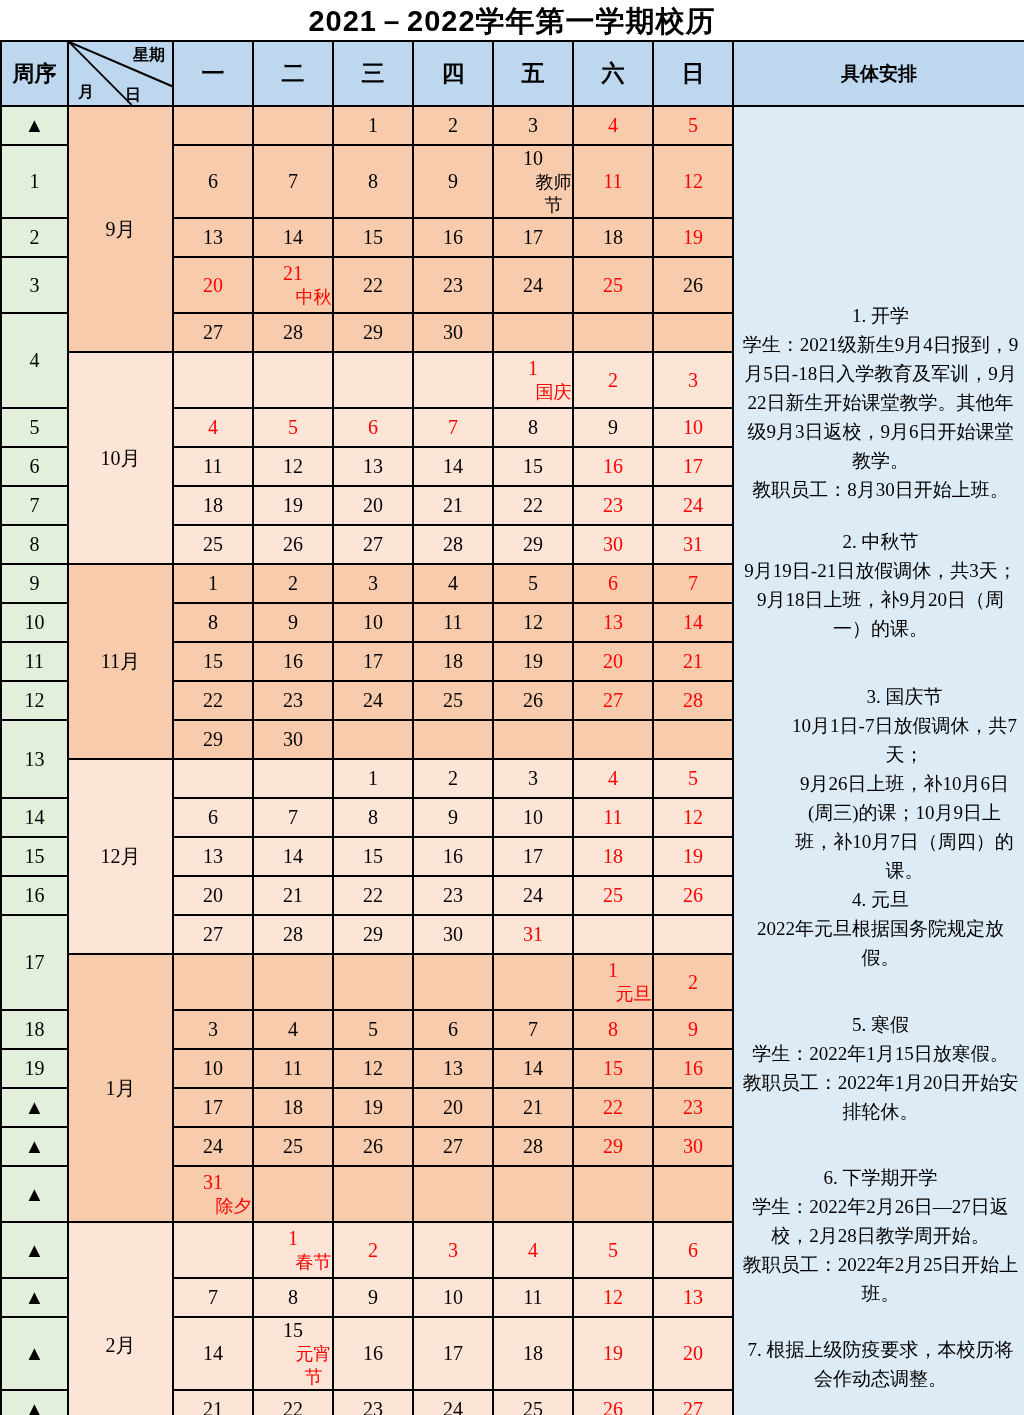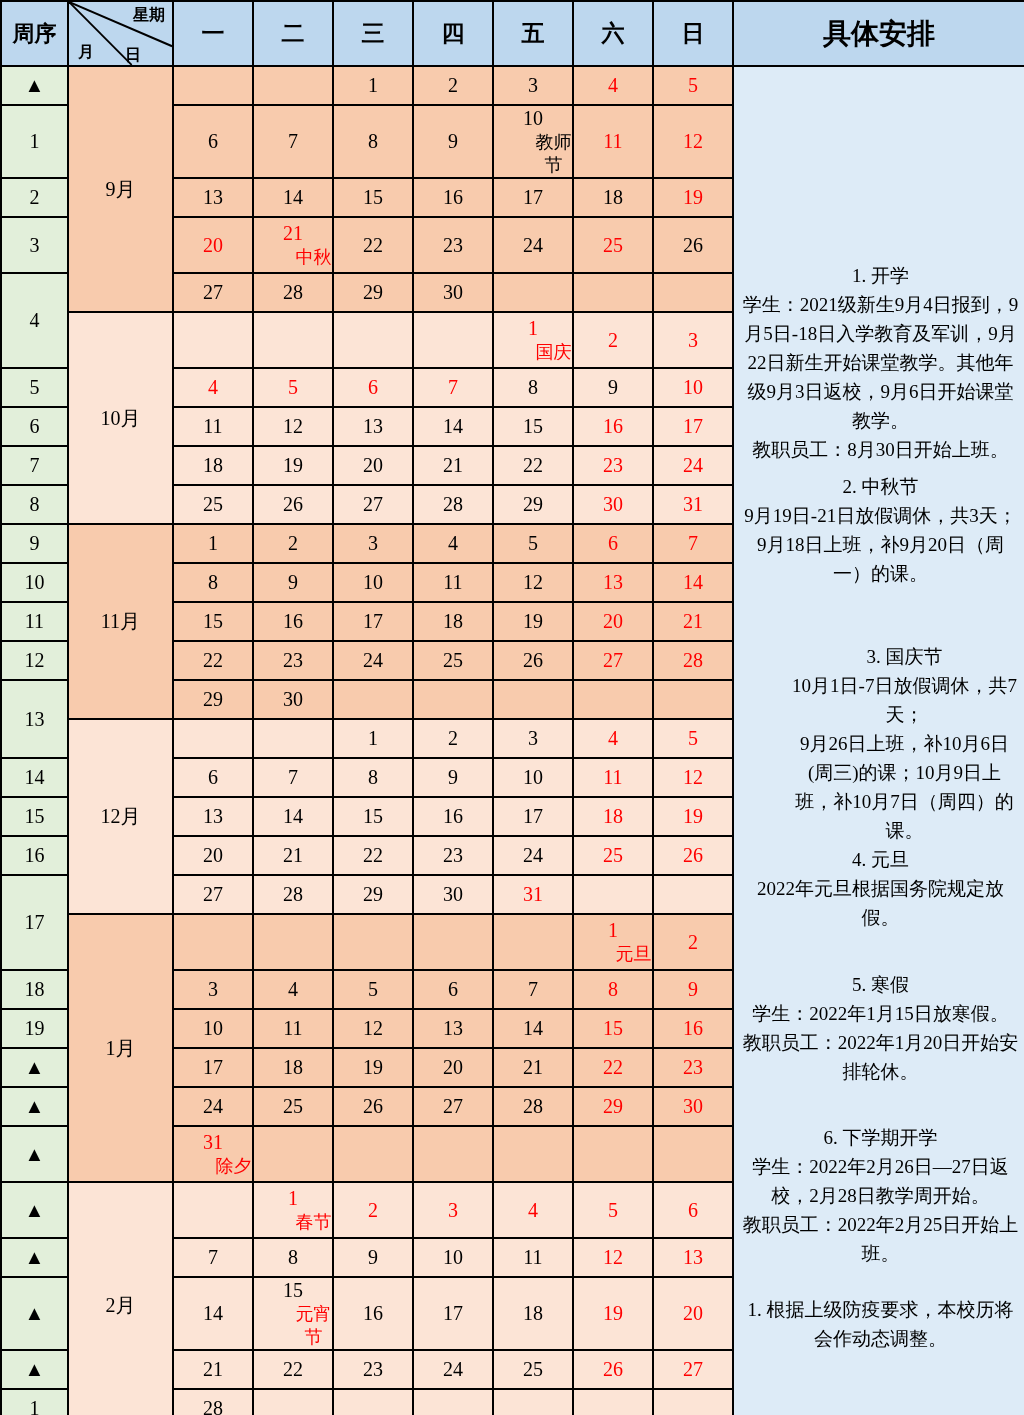--- a/index.html
+++ b/index.html
@@ -6,21 +6,21 @@
   body{width:1024px;height:1415px;font-family:"Liberation Serif","DejaVu Serif",serif;color:#000;}
   .page{width:1024px;}
   .title{height:40px;line-height:42px;text-align:center;font-family:"Liberation Sans","DejaVu Sans",sans-serif;
          font-weight:bold;font-size:29px;letter-spacing:1px;}
   table.cal{border-collapse:collapse;table-layout:fixed;width:1024px;}
   table.cal td,table.cal th{border:2px solid #000;padding:0;text-align:center;vertical-align:middle;overflow:hidden;}
   thead tr{height:65px;}
   th{background:#BDD7EE;font-family:"Liberation Sans","DejaVu Sans",sans-serif;font-weight:bold;}
   th.day-head{font-size:23px;}
   th.week-head{font-size:22px;}
-  th.notes-head{font-size:28px;}
+  th.notes-head{font-size:19px;}
   th.corner{position:relative;padding:0;}
   .corner-svg{position:absolute;left:0;top:0;width:100%;height:100%;}
   .corner-lab{position:absolute;font-size:16px;font-weight:bold;line-height:1;}
   .lab-week{top:5px;right:7px;}
   .lab-month{left:9px;bottom:5px;}
   .lab-day{left:56px;bottom:2px;}
   tr.std{height:39px;}
   tr.tall{height:56px;}
   td.week-cell{background:#E2EFDA;font-size:20px;}
   td.week-cell.tri{font-size:20px;}
@@ -28,27 +28,28 @@
   .dark{background:#F8CBAD;}
   .light{background:#FCE4D6;}
   td.day-cell{font-size:20px;}
   td.day-cell .num{display:block;line-height:25px;}
   td.day-cell .sub{display:block;font-size:18px;line-height:23px;padding-left:41px;}
   .red{color:#FF0000;}
   td.notes-cell{background:#DDEBF7;vertical-align:top;text-align:left;}
   .notes-inner{position:relative;width:100%;height:1324px;}
   .note{position:absolute;left:8px;right:5px;font-size:19px;line-height:29px;white-space:pre-line;
         font-family:"Liberation Serif","DejaVu Serif",serif;}
-  .n0{top:176px;} .n1{top:387px;} .n2{top:557px;margin-left:48px;} .n3{top:760px;}
+  .n0{top:176px;} .n1{top:402px;} .n2{top:557px;margin-left:48px;} .n3{top:760px;}
   .n4{top:885px;} .n5{top:1038px;} .n6{top:1210px;}
 </style>
 </head>
 <body>
 
 <div class="page">
+  <div class="title">2021－2022学年第一学期校历</div>
 
   <table class="cal">
     <colgroup>
       <col style="width:67px">
         <col style="width:105px">
       <col style="width:80px">
         <col style="width:80px">
         <col style="width:80px">
         <col style="width:80px">
       <col style="width:80px">
@@ -100,21 +101,21 @@
 10月1日-7日放假调休，共7天；
 9月26日上班，补10月6日(周三)的课；10月9日上班，补10月7日（周四）的课。</div>
               <div class="note n3">4. 元旦
 2022年元旦根据国务院规定放假。</div>
               <div class="note n4">5. 寒假
 学生：2022年1月15日放寒假。
 教职员工：2022年1月20日开始安排轮休。</div>
               <div class="note n5">6. 下学期开学
 学生：2022年2月26日—27日返校，2月28日教学周开始。
 教职员工：2022年2月25日开始上班。</div>
-              <div class="note n6">1. 根据上级防疫要求，本校历将会作动态调整。</div>
+              <div class="note n6">7. 根据上级防疫要求，本校历将会作动态调整。</div>
             </div>
           </td>
         </tr>
         <tr class="tall">
           <td class="week-cell" rowspan="1">1</td>
           <td class="day-cell dark">6</td>
           <td class="day-cell dark">7</td>
           <td class="day-cell dark">8</td>
           <td class="day-cell dark">9</td>
           <td class="day-cell dark">

